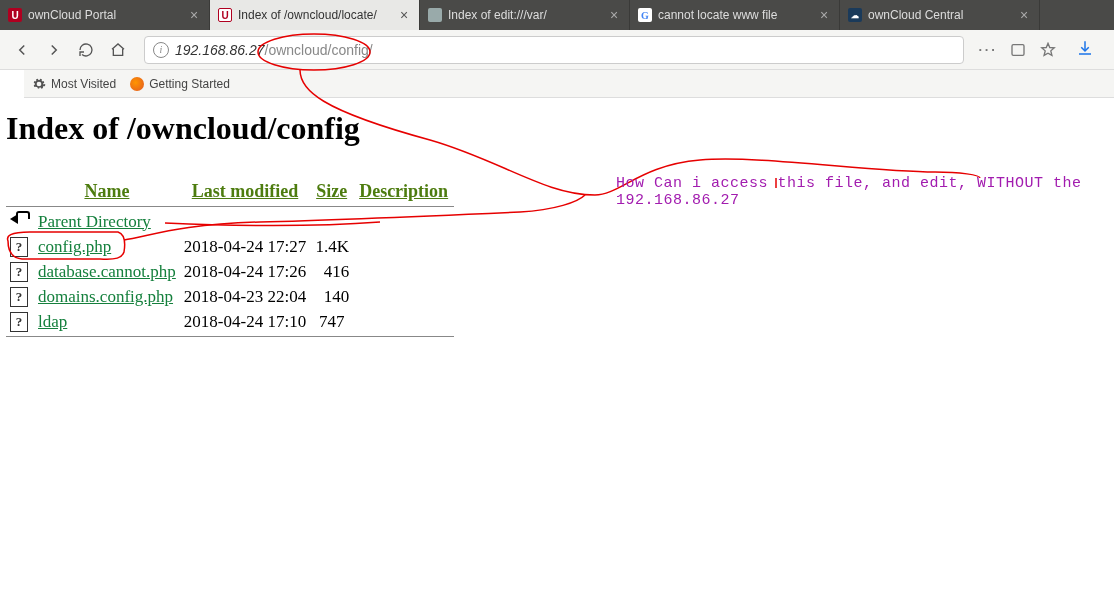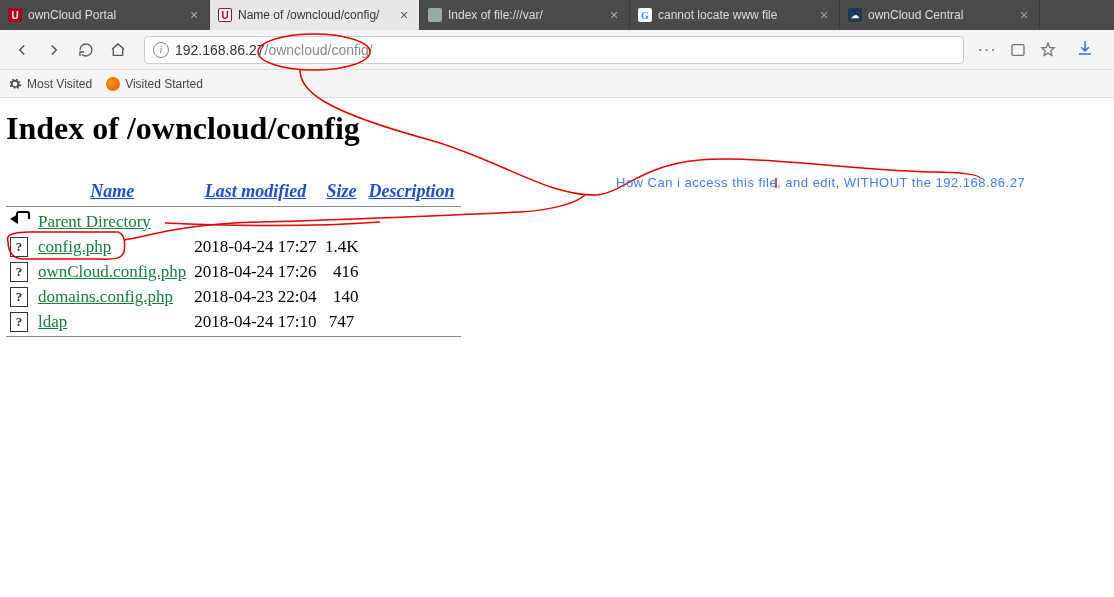--- a/index.html
+++ b/index.html
@@ -101,41 +101,42 @@
     color: #888;
     font-style: italic;
     font-family: serif;
     flex-shrink:0;
   }
   .url-bar .url-text {
     font-size: 14px;
     color: #888;
     white-space: nowrap;
   }
-  .url-bar .url-text .host { color: #333; }
+  .url-bar .url-text .host { color: #333; font-style: italic; }
   .right-icons {
     display:flex; gap:6px; align-items:center;
   }
   .right-icons .icn {
     width:24px;height:24px;display:flex;align-items:center;justify-content:center;
     color:#777;cursor:pointer;border-radius:3px;
   }
   .right-icons .dots { letter-spacing: 2px; font-weight: bold;}
   .download-icon { color:#1a73e8; padding:0 12px; }
 
   .bookmark-bar {
     display:flex;
     align-items:center;
     height: 28px;
     padding: 0 8px;
     gap: 14px;
     background: #f5f5f3;
     border-bottom: 1px solid #ddd;
     font-size: 12px;
     color: #444;
+    margin-left: 24px;
   }
   .bookmark-item { display:flex;align-items:center;gap:5px;cursor:pointer; }
   .gear {
     width:14px;height:14px;
   }
 
   .page {
     padding: 6px 6px;
     font-family: "Times New Roman", serif;
   }
@@ -145,23 +146,22 @@
     margin: 6px 0 32px 0;
   }
   table.listing {
     border-collapse: collapse;
   }
   table.listing th {
     padding: 2px 6px;
     font-size: 18px;
   }
   table.listing th a {
-    color: #1d4ed8;
+    color: #4d7c0f;
     text-decoration: underline;
-    font-style: italic;
   }
   table.listing td {
     padding: 2px 4px;
     font-size: 17px;
     white-space: nowrap;
   }
   table.listing td a {
     color: #15803d;
     text-decoration: underline;
   }
@@ -213,43 +213,43 @@
 
   svg.annotations {
     position: absolute;
     top: 0; left: 0;
     width: 1114px;
     height: 597px;
     pointer-events: none;
   }
   .annot-text {
     position: absolute;
-    color: #3b82f6;
-    font-family: Liberation Sans, sans-serif;
-    font-size: 13px;
+    color: #a21caf;
+    font-family: Liberation Mono, monospace;
+    font-size: 15px;
     letter-spacing: 0.5px;
   }
 </style>
 </head>
 <body>
 
 <div class="tab-bar">
   <div class="tab">
     <span class="favicon" style="background:#b00020;color:#fff">U</span>
     <span class="title">ownCloud Portal</span>
     <span class="close">×</span>
   </div>
   <div class="tab active">
     <span class="favicon" style="background:#fff;color:#b00020;border:1px solid #b00020">U</span>
-    <span class="title">Name of /owncloud/config/</span>
+    <span class="title">Index of /owncloud/locate/</span>
     <span class="close">×</span>
   </div>
   <div class="tab">
     <span class="favicon" style="background:#9aa;"></span>
-    <span class="title">Index of file:///var/</span>
+    <span class="title">Index of edit:///var/</span>
     <span class="close">×</span>
   </div>
   <div class="tab">
     <span class="favicon" style="background:#fff;color:#4285f4;font-family:serif">G</span>
     <span class="title">cannot locate www file</span>
     <span class="close">×</span>
   </div>
   <div class="tab" style="flex:0 0 200px">
     <span class="favicon" style="background:#1a3a5a;color:#fff;font-size:8px">☁</span>
     <span class="title">ownCloud Central</span>
@@ -308,21 +308,21 @@
 
 <div class="bookmark-bar">
   <div class="bookmark-item">
     <svg class="gear" viewBox="0 0 24 24" fill="#555">
         <path d="M12 8a4 4 0 1 0 0 8 4 4 0 0 0 0-8zm9 4l2 1-1 3-2-.5a8 8 0 0 1-1.5 1.5l.5 2-3 1-1-2a8 8 0 0 1-2 0l-1 2-3-1 .5-2A8 8 0 0 1 6 16.5L4 17l-1-3 2-1a8 8 0 0 1 0-2L3 10l1-3 2 .5A8 8 0 0 1 7.5 6L7 4l3-1 1 2a8 8 0 0 1 2 0l1-2 3 1-.5 2A8 8 0 0 1 18 7.5l2-.5 1 3-2 1a8 8 0 0 1 0 2z"></path>
       </svg>
     <span>Most Visited</span>
   </div>
   <div class="bookmark-item">
     <span style="width:14px;height:14px;border-radius:50%;background:radial-gradient(circle at 40% 40%, #ff9500, #e25822);display:inline-block"></span>
-    <span>Visited Started</span>
+    <span>Getting Started</span>
   </div>
 </div>
 
 <div class="page">
   <h1>Index of /owncloud/config</h1>
   <table class="listing">
     <tbody>
         <tr>
       <th></th>
       <th><a>Name</a></th>
@@ -344,21 +344,21 @@
     </tr>
     <tr>
       <td><span class="file-icon"></span></td>
       <td><a>config.php</a></td>
       <td>2018-04-24 17:27</td>
       <td style="text-align:right">1.4K</td>
       <td></td>
     </tr>
     <tr>
       <td><span class="file-icon"></span></td>
-      <td><a>ownCloud.config.php</a></td>
+      <td><a>database.cannot.php</a></td>
       <td>2018-04-24 17:26</td>
       <td style="text-align:right">416</td>
       <td></td>
     </tr>
     <tr>
       <td><span class="file-icon"></span></td>
       <td><a>domains.config.php</a></td>
       <td>2018-04-23 22:04</td>
       <td style="text-align:right">140</td>
       <td></td>

